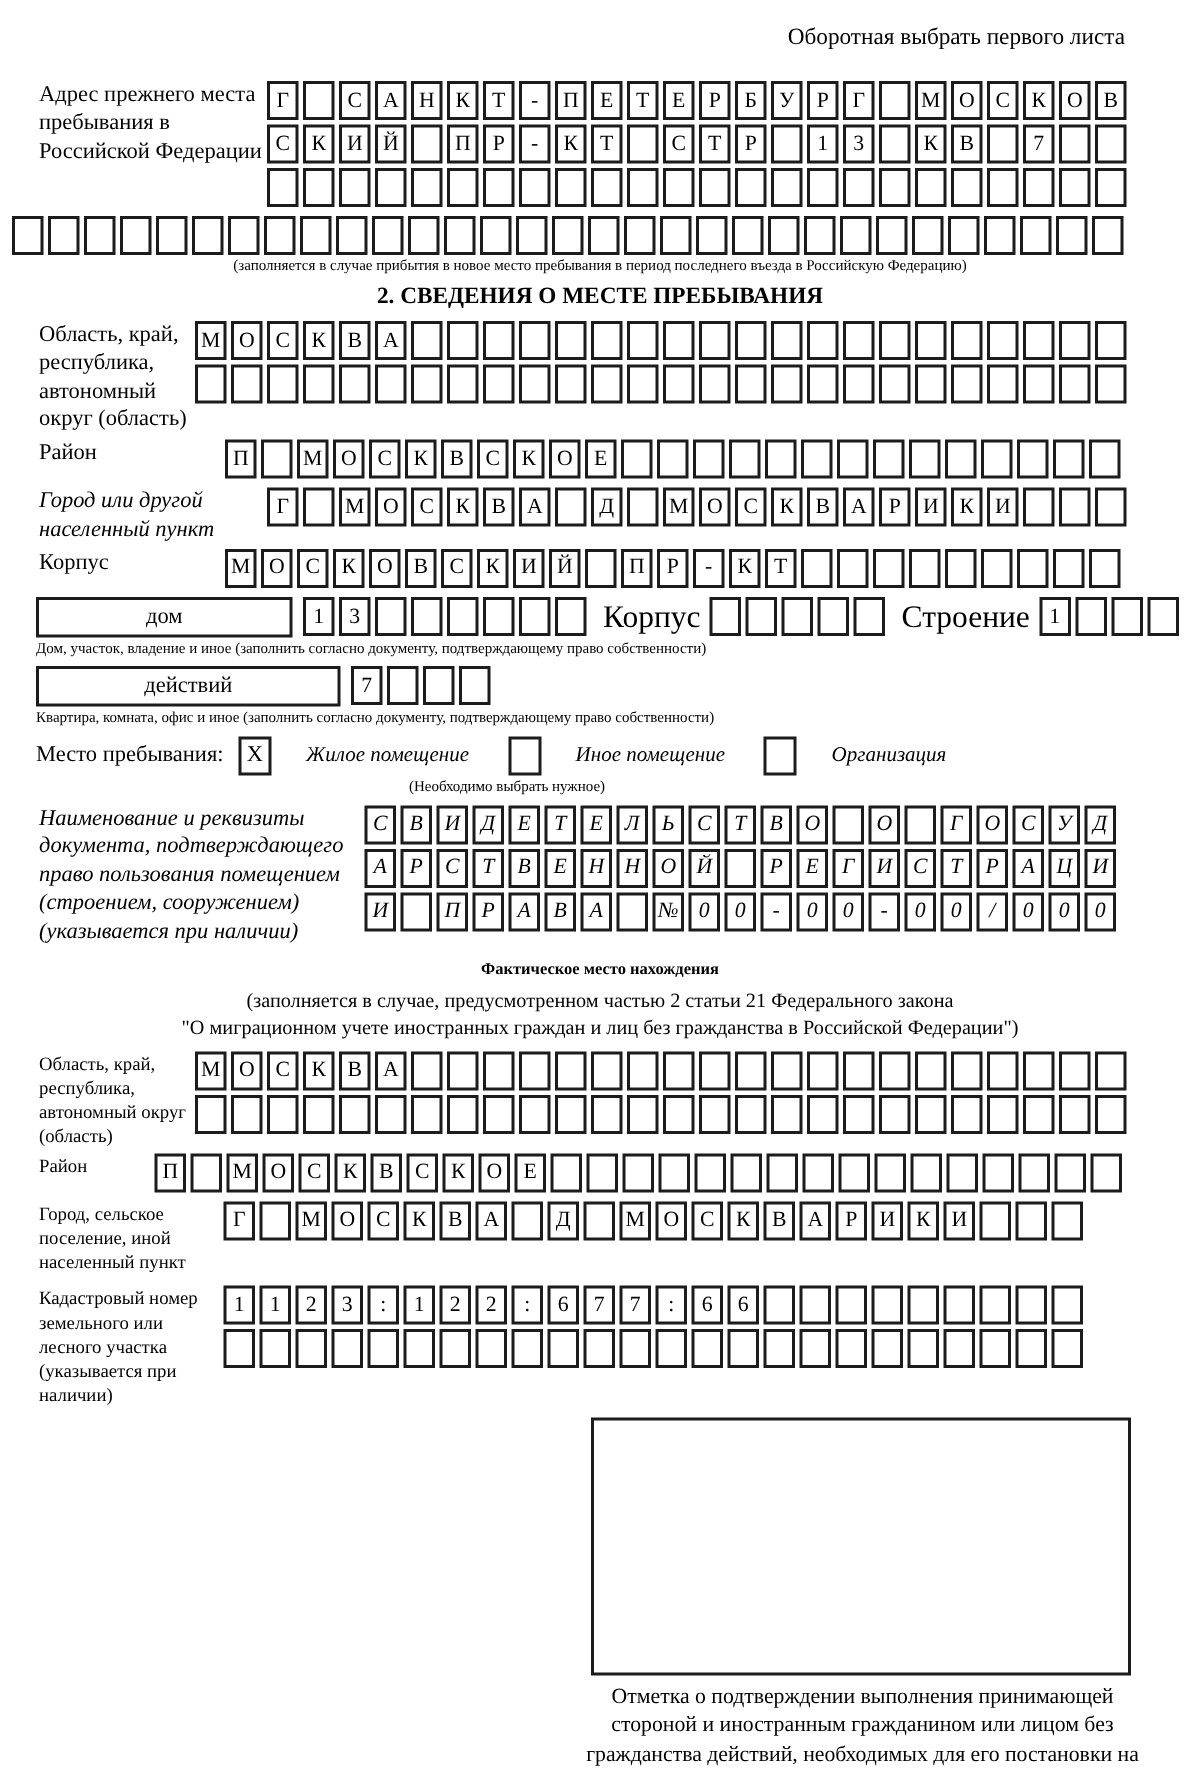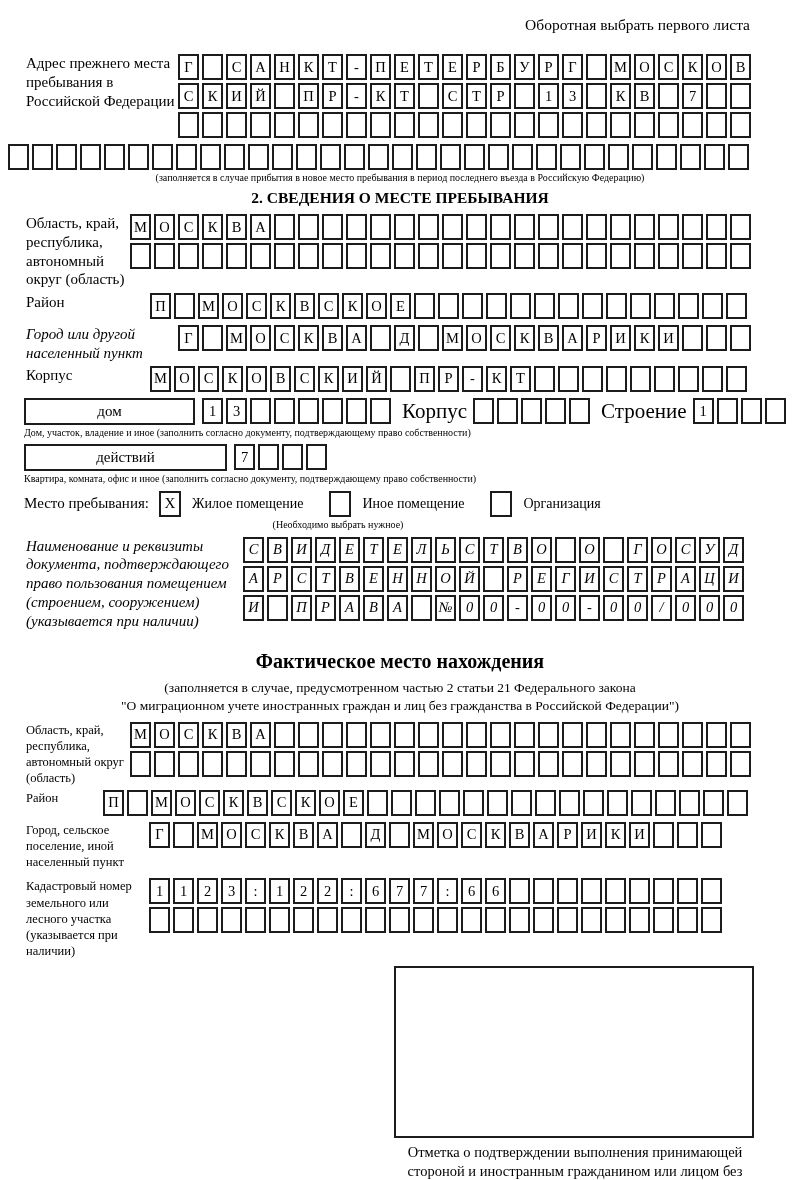--- a/index.html
+++ b/index.html
@@ -25,36 +25,36 @@
         border:2px solid #1c1c1c;margin-right:3px;
         display:inline-flex;align-items:center;justify-content:center;
         font-size:14.5px;background:#fff;}
   .fullrow{margin:1px 0 2px 0;}
 
   .caption{font-size:10px;line-height:1.2;}
   .caption.center{text-align:center;margin:2px 0 4px 0;}
   .caption.left{margin:1px 0 5px 16px;}
 
   .section-title{font-weight:bold;font-size:15.5px;text-align:center;margin:5px 0 7px 0;}
-  .subsection-title{font-weight:bold;font-size:20px;text-align:center;margin:20px 0 6px 0;font-family:Liberation Serif, serif;}
+  .subsection-title{font-weight:bold;font-size:11px;text-align:center;margin:10px 0 6px 0;font-family:Liberation Serif, serif;}
   .subcap{font-size:13.5px;text-align:center;line-height:1.35;}
 
   
   .houserow{display:flex;align-items:center;margin:3px 0 2px 16px;}
   .widebox{box-sizing:border-box;height:27px;border:2px solid #1c1c1c;
            display:flex;align-items:center;justify-content:center;font-size:15px;}
   .wb-house{width:171px;margin-right:7px;}
   .wb-apt{width:203px;margin-right:7px;}
   .inline-label{font-size:21px;margin:0 6px 0 8px;}
   .houserow .boxrow{margin-bottom:0;}
 
   
   .stayrow{display:flex;align-items:center;margin:6px 0 2px 16px;}
   .stay-label{font-size:15px;margin-right:10px;}
-  .opt-label{font-size:14px;margin:0 26px 0 8px;}
+  .opt-label{font-size:14px;margin:0 26px 0 20px;font-style:italic;}
   .checkbox{width:22px;height:26px;font-size:15px;}
   .caption.choose{margin:1px 0 6px 170px;width:320px;text-align:center;}
 
   
   .sec3 .label{font-size:12.5px;line-height:1.3;}
   .w95{width:95px;}
   .w141{width:141px;}
 
   .doc-field{margin-top:4px;margin-bottom:2px;font-style:italic;}
 

